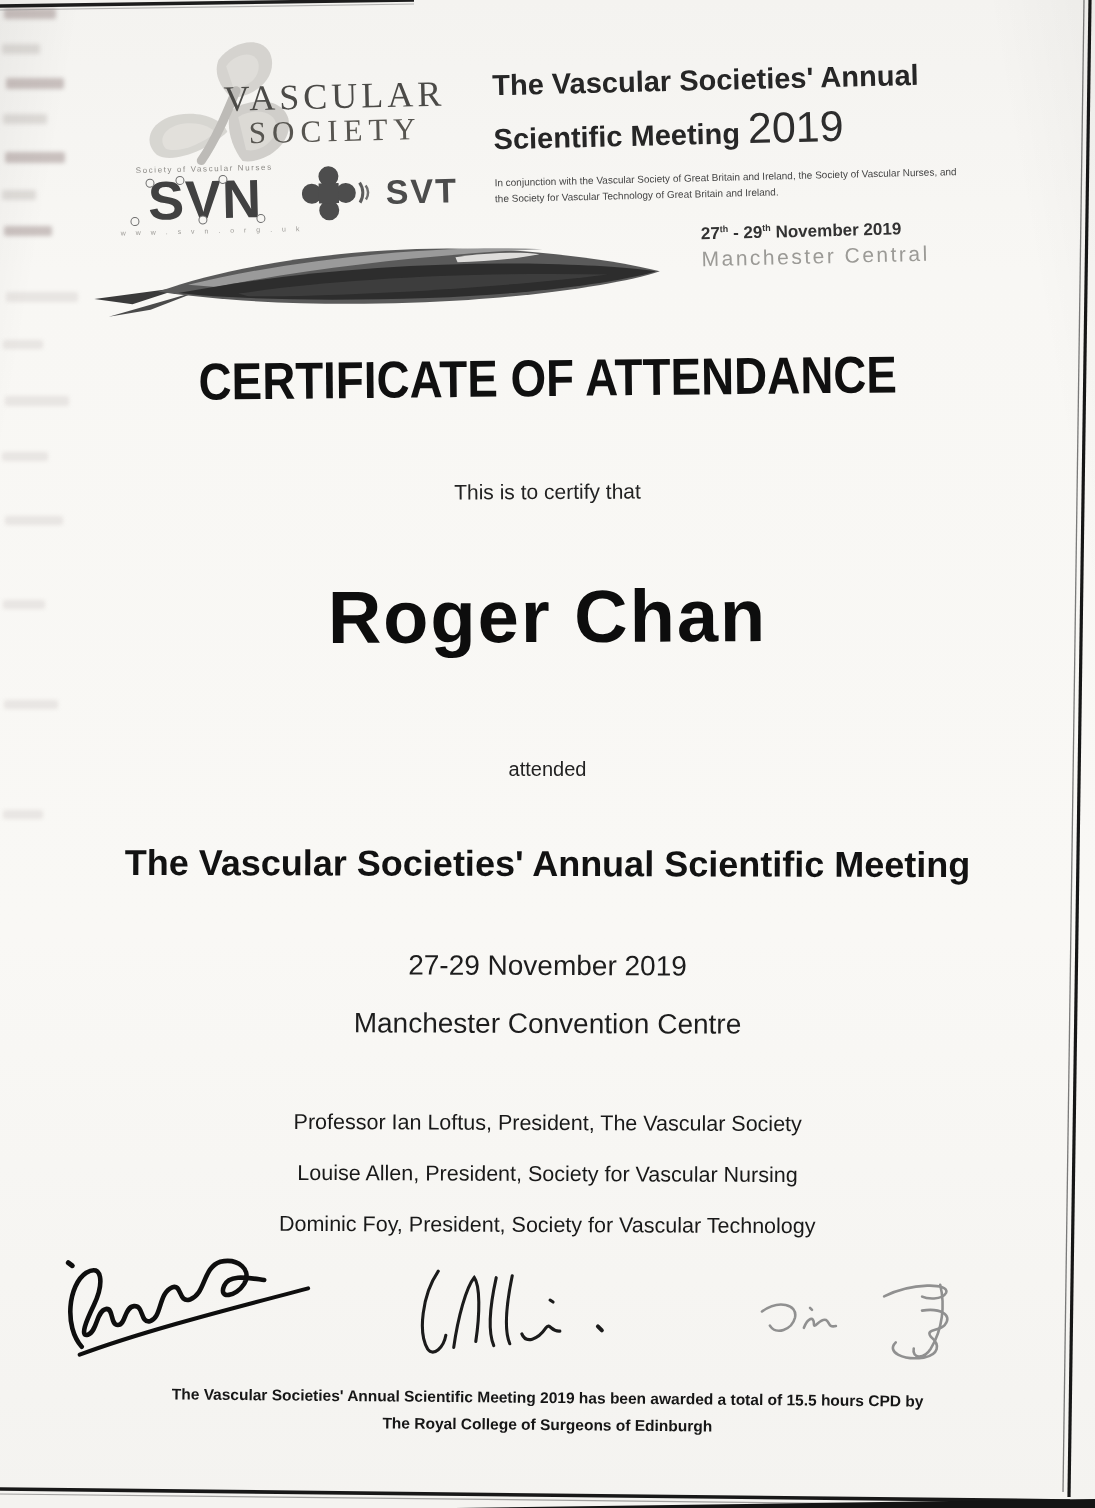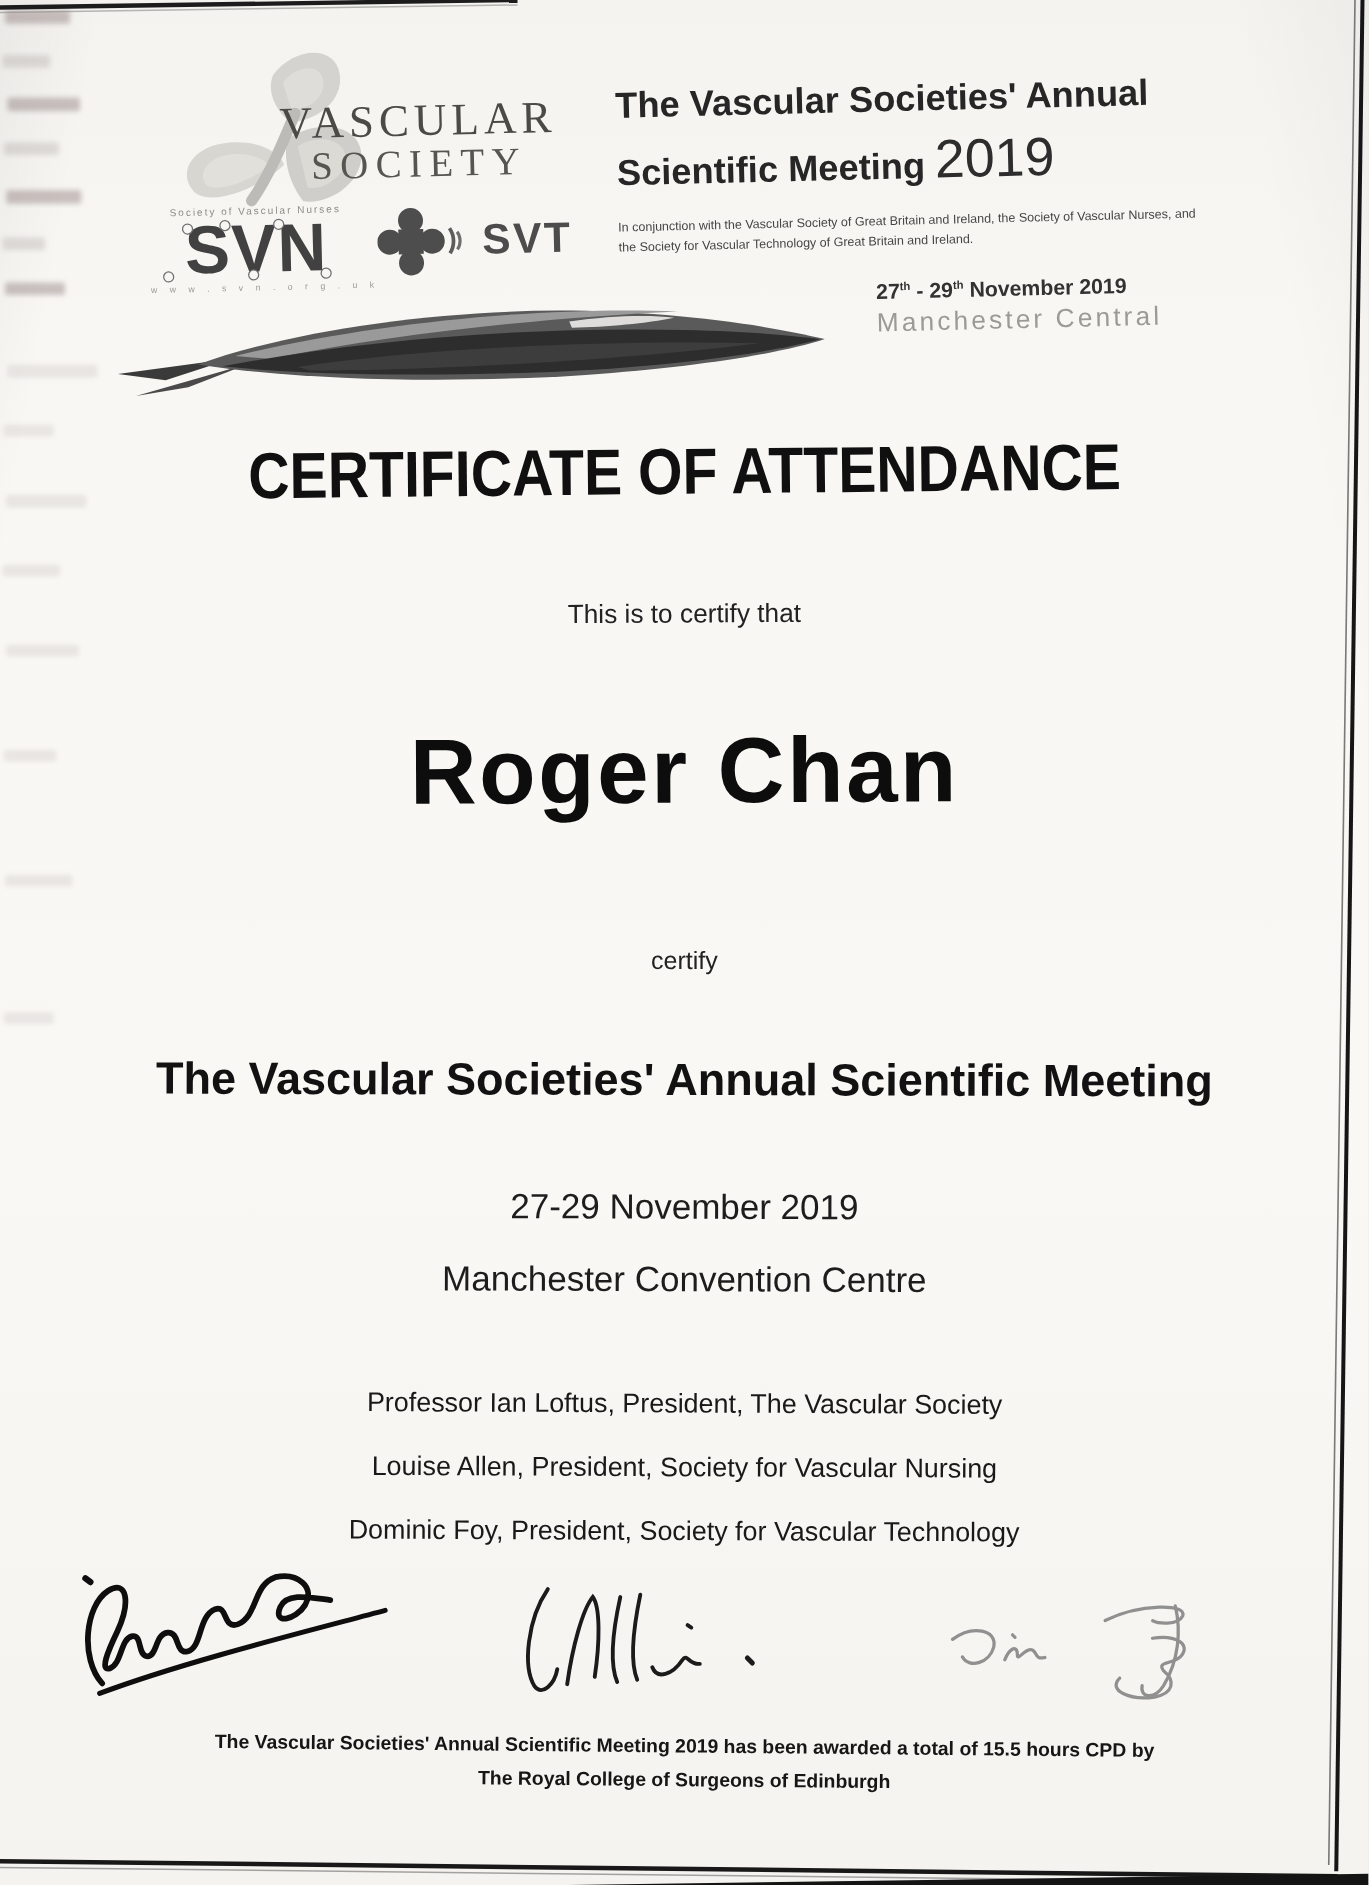--- a/index.html
+++ b/index.html
@@ -153,21 +153,21 @@
   </div>
 
   <div class="abs ctr cert-title">
     <span>CERTIFICATE OF ATTENDANCE</span>
   </div>
 
   <div class="abs ctr certify">This is to certify that</div>
 
   <div class="abs ctr name">Roger Chan</div>
 
-  <div class="abs ctr attended">certify</div>
+  <div class="abs ctr attended">attended</div>
 
   <div class="abs ctr meeting-title">The Vascular Societies' Annual Scientific Meeting</div>
 
   <div class="abs ctr m-dates">27-29 November 2019</div>
   <div class="abs ctr m-venue">Manchester Convention Centre</div>
 
   <div class="abs ctr presidents">
     <div>Professor Ian Loftus, President, The Vascular Society</div>
     <div>Louise Allen, President, Society for Vascular Nursing</div>
     <div>Dominic Foy, President, Society for Vascular Technology</div>

